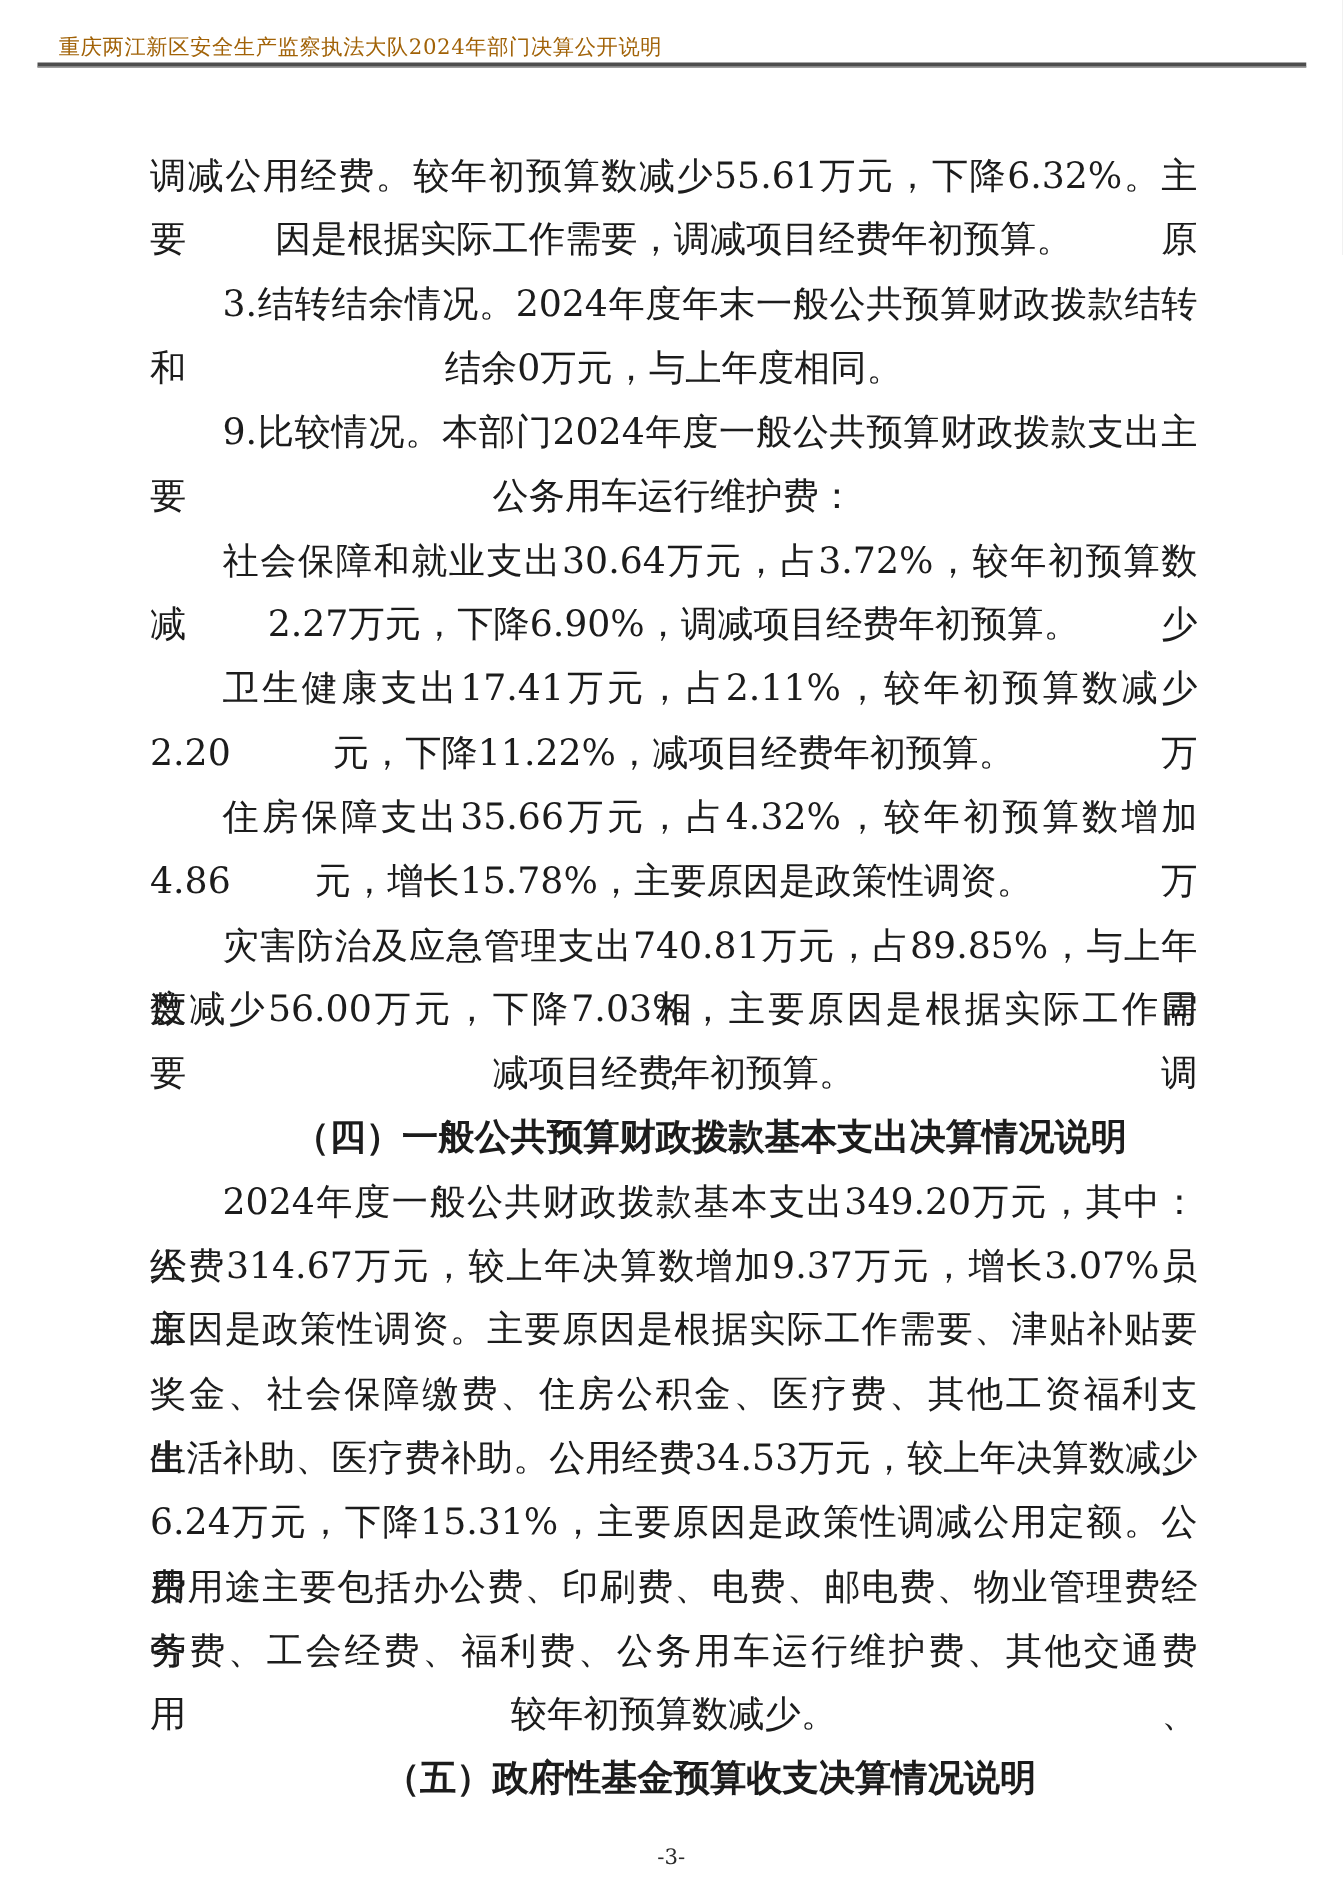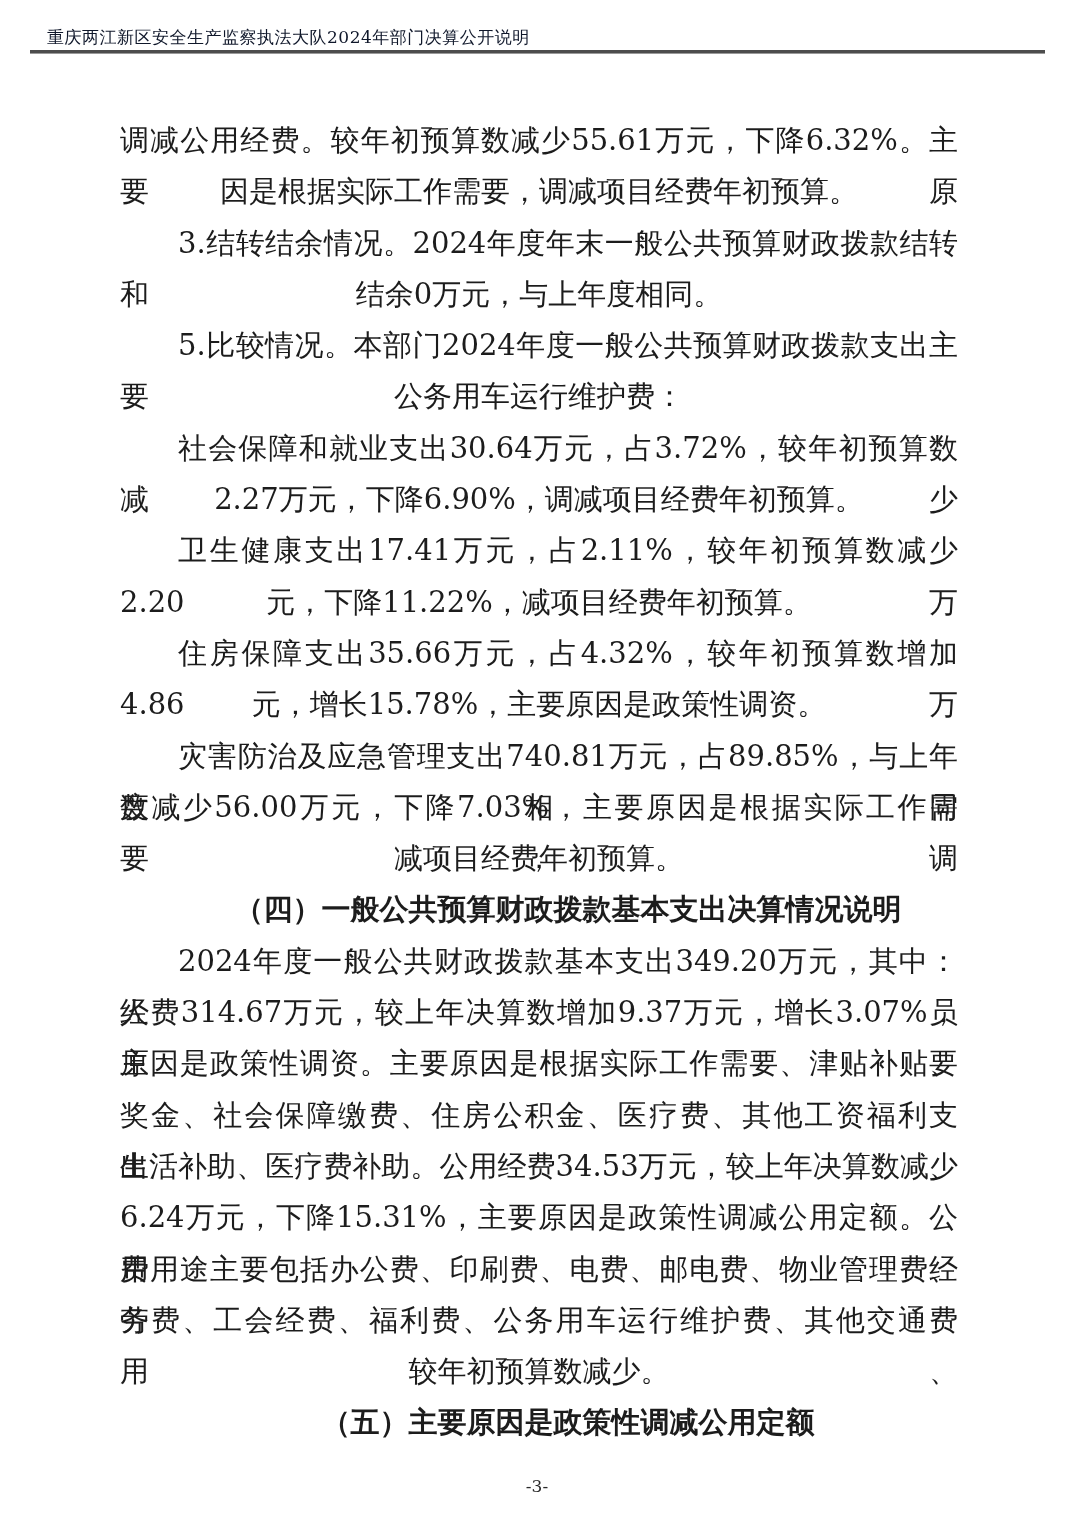--- a/index.html
+++ b/index.html
@@ -15,21 +15,21 @@
     font-family: "DejaVu Serif", "Liberation Serif", serif;
     color: #1c1c1c;
     overflow: hidden;
   }
   .header-title {
     position: absolute;
     left: 47px;
     top: 26px;
     font-size: 17px;
     letter-spacing: 0.5px;
-    color: #0f172a;
+    color: #a16207;
     white-space: nowrap;
     text-align: center;
   }
   .header-rule {
     position: absolute;
     left: 30px;
     width: 1015px;
     top: 50px;
     height: 3px;
     background: #4d4d4d;
@@ -73,40 +73,40 @@
 
 <div class="page">
   <div class="header-title">重庆两江新区安全生产监察执法大队2024年部门决算公开说明</div>
   <div class="header-rule"></div>
 
   <div class="doc-body" id="doc-body">
       <div class="line full">调减公用经费。较年初预算数减少55.61万元，下降6.32%。主要原</div>
       <div class="line">因是根据实际工作需要，调减项目经费年初预算。</div>
       <div class="line indent full">3.结转结余情况。2024年度年末一般公共预算财政拨款结转和</div>
       <div class="line">结余0万元，与上年度相同。</div>
-      <div class="line indent full">5.比较情况。本部门2024年度一般公共预算财政拨款支出主要</div>
+      <div class="line indent full">9.比较情况。本部门2024年度一般公共预算财政拨款支出主要</div>
       <div class="line">公务用车运行维护费：</div>
       <div class="line indent full">社会保障和就业支出30.64万元，占3.72%，较年初预算数减少</div>
       <div class="line">2.27万元，下降6.90%，调减项目经费年初预算。</div>
       <div class="line indent full">卫生健康支出17.41万元，占2.11%，较年初预算数减少2.20万</div>
       <div class="line">元，下降11.22%，减项目经费年初预算。</div>
       <div class="line indent full">住房保障支出35.66万元，占4.32%，较年初预算数增加4.86万</div>
       <div class="line">元，增长15.78%，主要原因是政策性调资。</div>
       <div class="line indent full">灾害防治及应急管理支出740.81万元，占89.85%，与上年度相同</div>
       <div class="line full">数减少56.00万元，下降7.03%，主要原因是根据实际工作需要，调</div>
       <div class="line">减项目经费年初预算。</div>
       <div class="line indent bold">（四）一般公共预算财政拨款基本支出决算情况说明</div>
       <div class="line indent full">2024年度一般公共财政拨款基本支出349.20万元，其中：人员</div>
       <div class="line full">经费314.67万元，较上年决算数增加9.37万元，增长3.07%，主要</div>
       <div class="line full">原因是政策性调资。主要原因是根据实际工作需要、津贴补贴、</div>
       <div class="line full">奖金、社会保障缴费、住房公积金、医疗费、其他工资福利支出、</div>
       <div class="line full">生活补助、医疗费补助。公用经费34.53万元，较上年决算数减少</div>
       <div class="line full">6.24万元，下降15.31%，主要原因是政策性调减公用定额。公用经</div>
       <div class="line full">费用途主要包括办公费、印刷费、电费、邮电费、物业管理费、劳</div>
       <div class="line full">务费、工会经费、福利费、公务用车运行维护费、其他交通费用、</div>
       <div class="line">较年初预算数减少。</div>
-      <div class="line indent bold">（五）主要原因是政策性调减公用定额</div>
+      <div class="line indent bold">（五）政府性基金预算收支决算情况说明</div>
     </div>
 
   <div class="footer">
     <span>-3-</span>
   </div>
 </div>
 
 </body></html>

